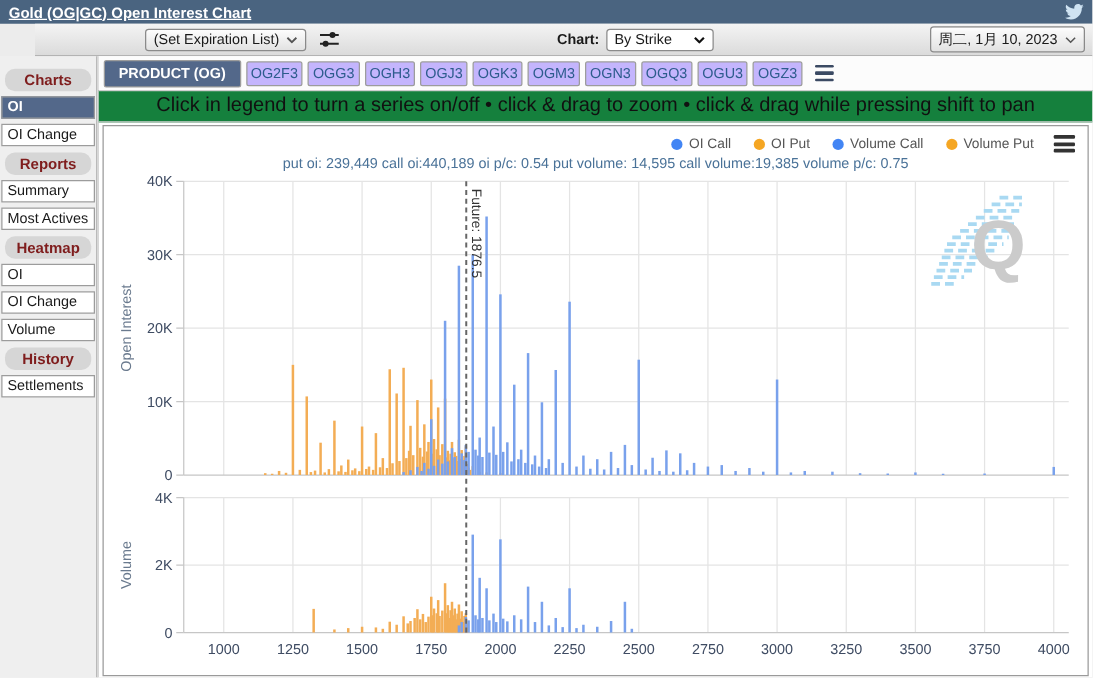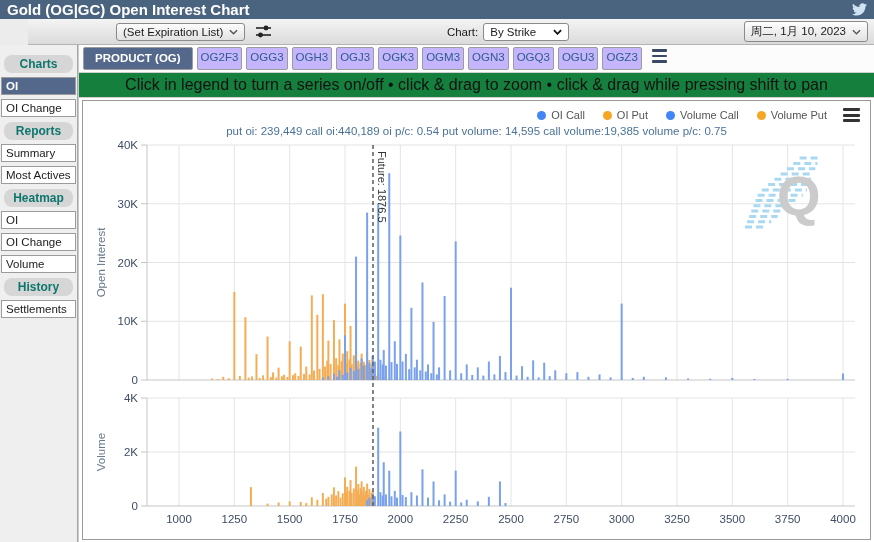--- a/index.html
+++ b/index.html
@@ -1,43 +1,43 @@
 <!DOCTYPE html>
 <html><head>
 <meta charset="utf-8">
 <style>
   * { box-sizing: border-box; margin: 0; padding: 0; }
   html,body { width: 874px; height: 542px; overflow: hidden; background:#ececec;
     font-family:"Liberation Sans", sans-serif; }
   
   .titlebar { height:19px; background:#4a6480; color:#fff; display:flex; align-items:center;
     padding:0 7px; }
-  .titlebar .t { font-size:15px; font-weight:bold; }
+  .titlebar .t { font-size:12px; font-weight:bold;text-decoration:underline; }
   .titlebar .spacer { flex:1; }
   
   .toolbar { height:26px; background:linear-gradient(#f4f4f4,#dbdbdb); border-bottom:1px solid #b3b3b3;
     display:flex; align-items:center; padding:0 6px 0 88px; font-size:11.5px; color:#1a1a1a;margin-left:28px; }
   .ctl { display:inline-flex; align-items:center; gap:6px; border:1px solid #8a8a8a; border-radius:3px;
     background:linear-gradient(#fdfdfd,#e2e2e2); padding:2px 6px; font-size:11.5px; cursor:default; }
   .ctl.white { background:#fff; min-width:86px; justify-content:space-between; }
   .chev { width:9px; height:6px; display:inline-block; }
   .sliders { margin-left:10px; }
   .toolbar .grow { flex:1; }
-  .chart-label { font-weight:normal; margin-right:5px; }
+  .chart-label { font-weight:bold; margin-right:5px; }
   
   .page-body { display:flex; height:497px; }
   .sidebar { width:79px; background:#efefef; border-right:1px solid #a8a8a8; padding-top:5px; }
   .side-header { margin:5px 4px 4px 4px; background:#d6d6d6; border-radius:8px; text-align:center;
-    font-size:12px; font-weight:bold; color:#0f766e; padding:2px 0; }
+    font-size:12px; font-weight:bold; color:#7f1d1d; padding:2px 0; }
   .side-item { margin:0 1px 4px 1px; background:#fff; border:1px solid #9c9c9c; font-size:11.5px;
     color:#1a1a1a; padding:2px 4px; cursor:pointer; }
   .side-item.sel { background:#53688a; color:#fff; font-weight:bold; }
   .main { flex:1; background:#fff; border-left:1px solid #c9c9c9; display:flex; flex-direction:column; }
   
-  .tabrow { display:flex; gap:4px; padding:2px 4px; height:27px; background:#fcfcfc; }
+  .tabrow { display:flex; align-items:center; gap:4px; padding:2px 4px; height:27px; background:#fcfcfc; }
   .tab { border:1px solid #9c9c9c; border-radius:2px; background:#c4b5fd; color:#2d5c8d; font-size:11.5px;
     padding:3px 3px; cursor:pointer; white-space:nowrap; }
   .tab.sel { background:#53688a; color:#fff; font-weight:bold; padding:4px 11px; }
   .hamb { display:inline-flex; flex-direction:column; gap:3px; padding:2px 6px; cursor:pointer; }
   .hamb i { display:block; width:15px; height:2.5px; background:#3b4a63; border-radius:1px; }
   
   .infobar { border-top:1px solid #cfcfcf; border-bottom:1px solid #cfcfcf; background:#15803d;
     text-align:center; font-size:16px; color:#111; padding:3px 0; }
   
   .panel { margin:2px 3px 0 3px; border:1px solid #9a9a9a; background:#fff; }

